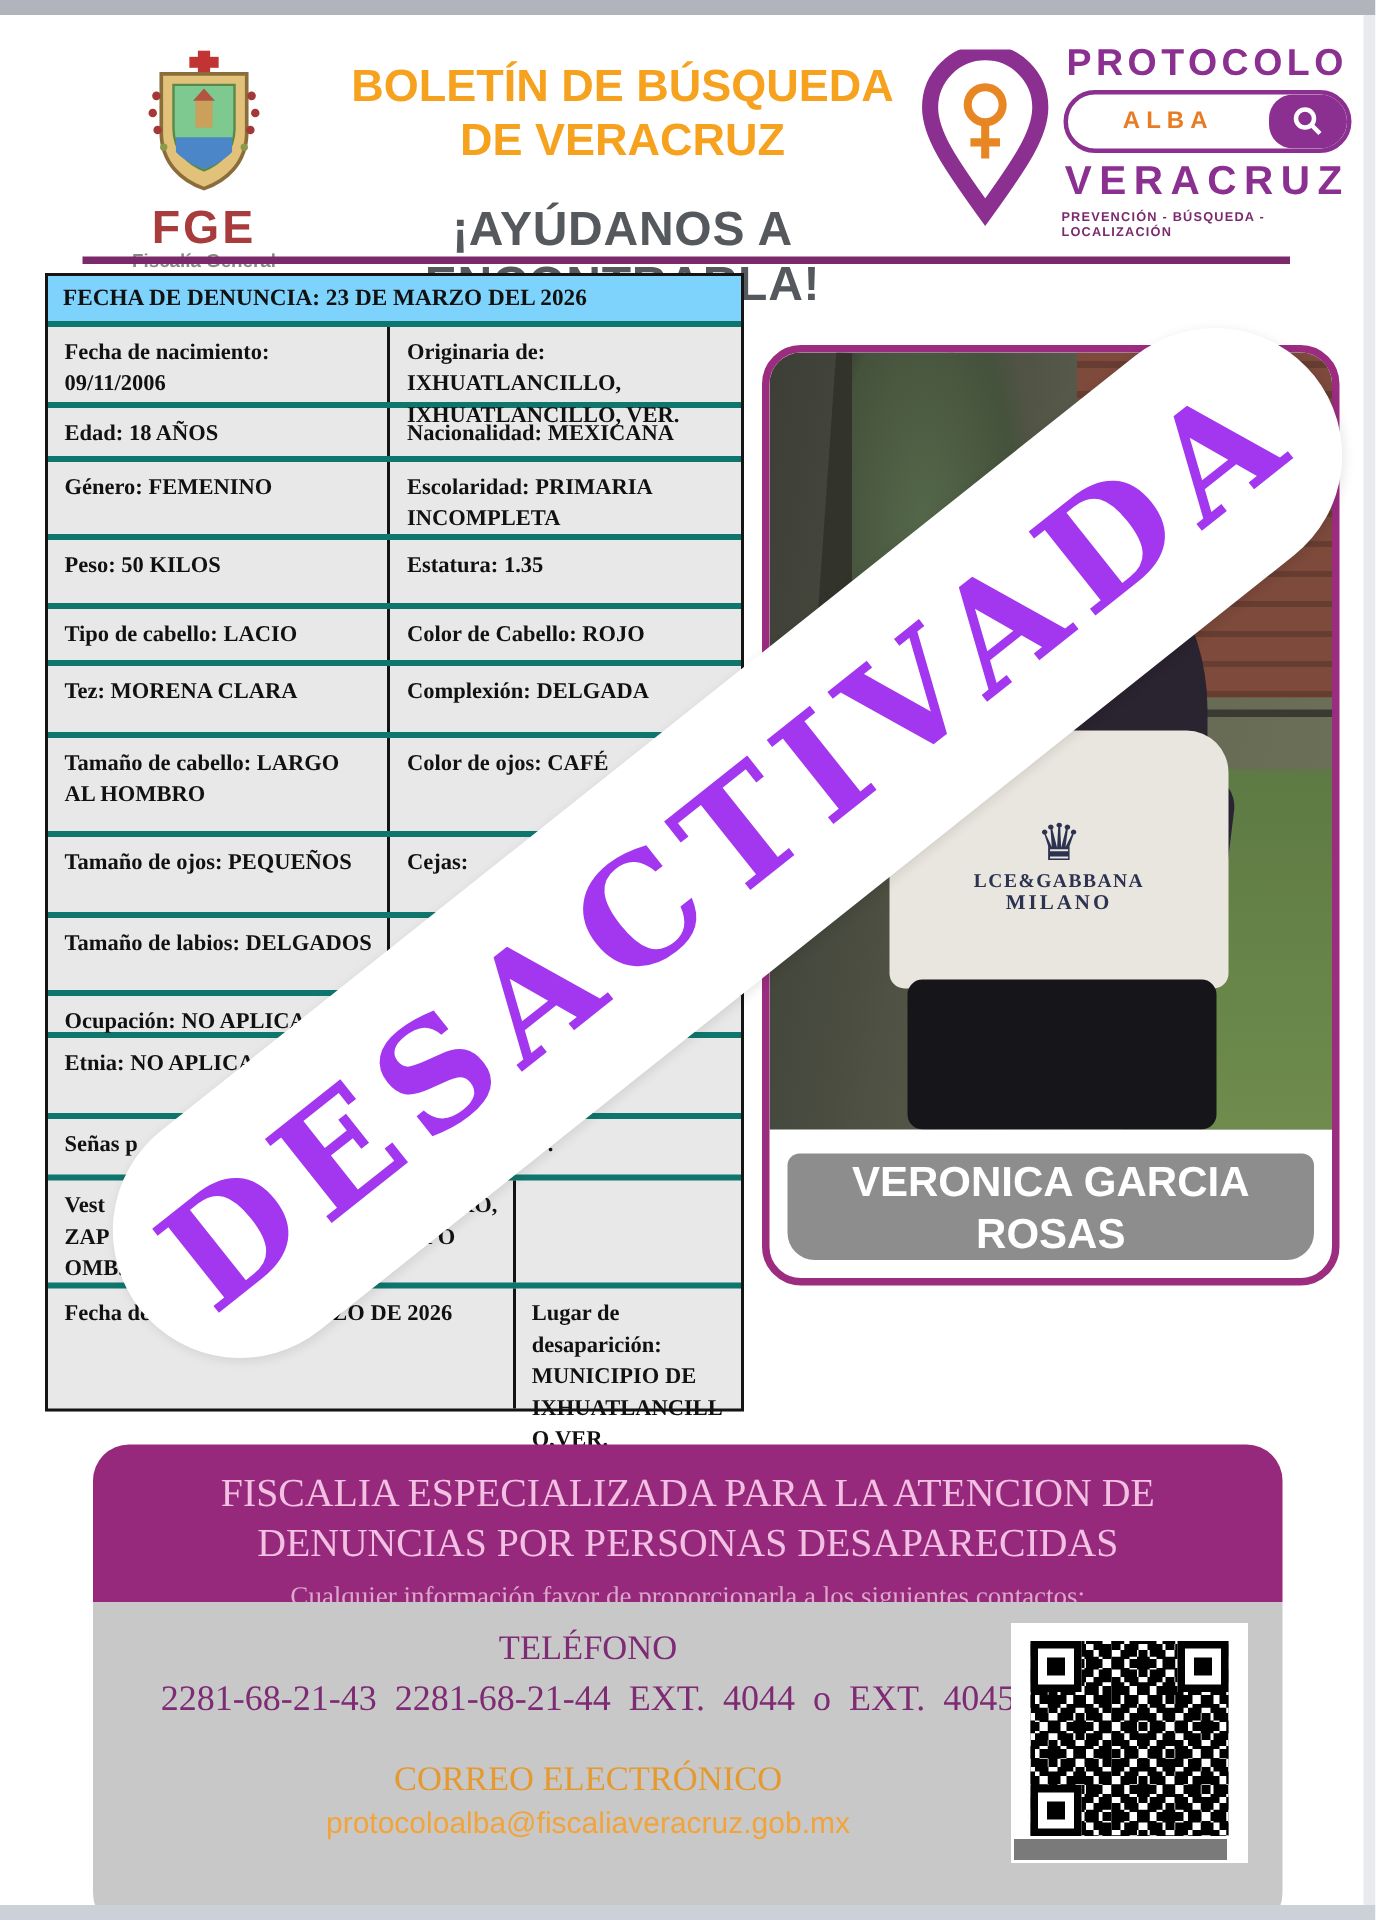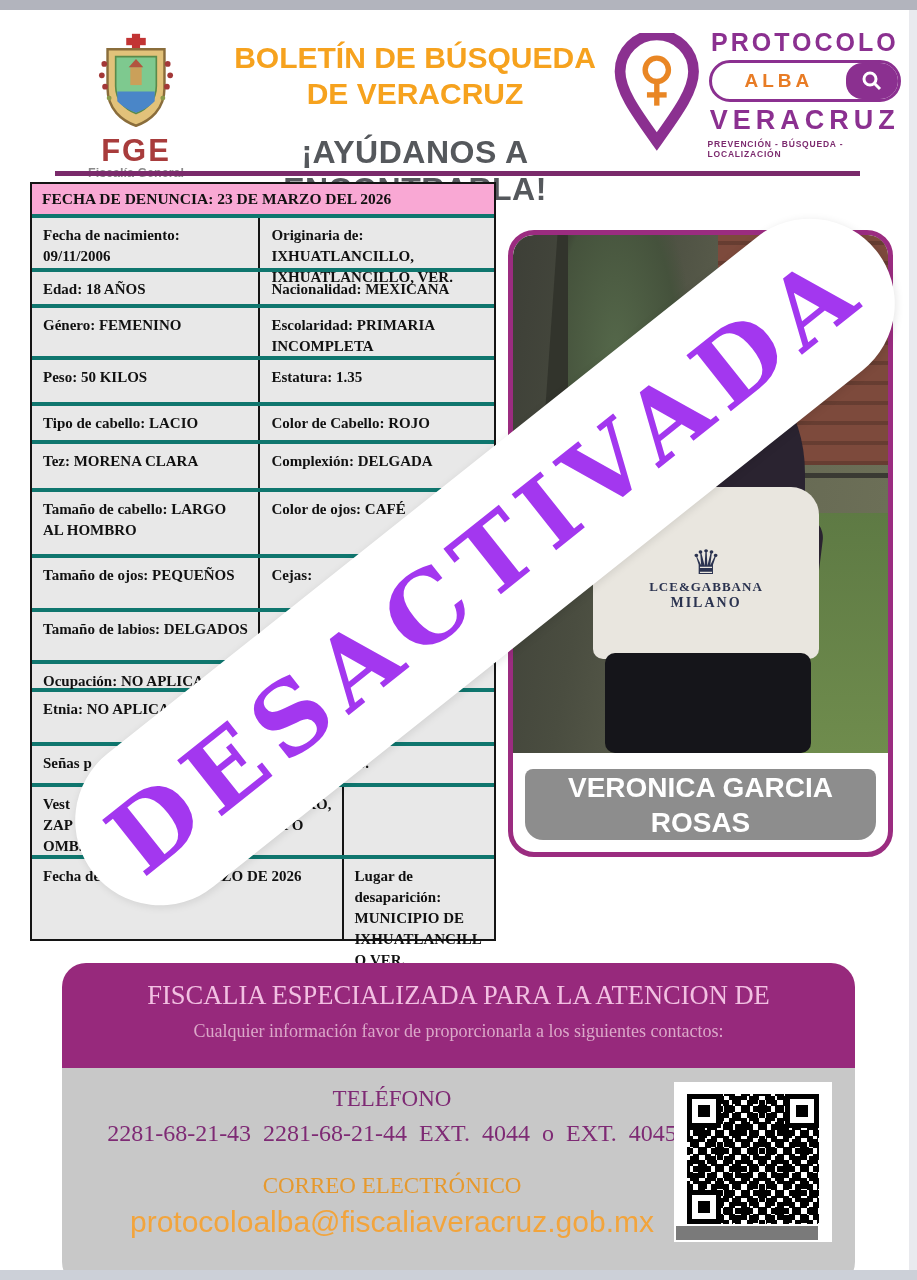--- a/index.html
+++ b/index.html
@@ -16,32 +16,32 @@
   .fge-block{left:58px;top:33px;width:156px;text-align:center;}
   .fge-abbr{font-size:31px;font-weight:bold;color:#a83c3c;letter-spacing:2px;line-height:1;margin-top:2px;}
   .fge-sub{font-size:12.5px;font-weight:bold;color:#8a8a8a;line-height:1.15;}
   .title-block{left:200px;top:40px;width:430px;text-align:center;}
   .title-l1,.title-l2{font-size:30px;font-weight:bold;color:#f6a21e;line-height:1.2;}
   .subtitle{font-size:32px;font-weight:bold;color:#55585c;margin-top:22px;letter-spacing:0.5px;}
   .alba-block{left:612px;top:28px;width:290px;display:flex;align-items:center;gap:6px;}
   .alba-texts{display:flex;flex-direction:column;align-items:center;}
   .alba-protocolo{font-size:25px;color:#8b3090;letter-spacing:3px;font-weight:600;}
   .alba-pill{display:flex;align-items:stretch;border:3px solid #8b3090;border-radius:21px;overflow:hidden;margin-top:3px;height:36px;width:186px;}
-  .alba-word{flex:1;display:flex;align-items:center;justify-content:center;color:#e87c25;font-weight:bold;font-size:19px;letter-spacing:4px;}
+  .alba-word{flex:1;display:flex;align-items:center;justify-content:center;color:#e87c25;font-weight:bold;font-size:16px;letter-spacing:4px;}
   .alba-cap{width:52px;background:#8b3090;border-radius:16px;display:flex;align-items:center;justify-content:center;}
   .alba-veracruz{font-size:27px;color:#8b3090;letter-spacing:5px;font-weight:600;margin-top:3px;}
   .alba-tagline{font-size:8.5px;font-weight:bold;color:#7c2a6e;letter-spacing:0.8px;margin-top:3px;}
   .divider{left:55px;top:171px;width:805px;height:5px;background:#7a2a6b;}
 
   
   .dtable{left:30px;top:182px;width:462px;border:2px solid #141414;background:#e8e8e8;
           font-family:"Liberation Serif",serif;font-weight:bold;font-size:15px;color:#111;}
   .trow{display:flex;border-top:4px solid #0f766e;box-sizing:border-box;}
   .trow:first-child{border-top:none;}
-  .thead{background:#f9a8d4;align-items:center;padding:4px 10px;font-size:15.5px;}
+  .thead{background:#7dd3fc;align-items:center;padding:4px 10px;font-size:15.5px;}
   .cell{box-sizing:border-box;padding:7px 10px 4px 11px;line-height:1.4;}
   .cl{width:49%;}
   .cr{width:51%;border-left:2px solid #141414;}
   .cl2{width:67%;}
   .cr2{width:33%;border-left:2px solid #141414;}
   .frag-line{display:flex;}
   .frag-gap{flex:1;}
 
   
   .photo-card{left:508px;top:230px;width:385px;height:627px;border:5px solid #9b2c80;border-radius:26px;
@@ -77,21 +77,21 @@
   .banner{left:62px;top:963px;width:793px;height:105px;background:#97297c;border-radius:24px 24px 0 0;
           text-align:center;color:#f2c0e2;font-family:"Liberation Serif",serif;}
   .banner-l1,.banner-l2{font-size:26.5px;line-height:1.25;}
   .banner-l1{margin-top:16px;}
   .banner-note{font-size:18px;color:#dba8c9;margin-top:9px;}
   .contact{left:62px;top:1068px;width:793px;height:220px;background:#c8c8c8;border-radius:0 0 26px 26px;}
   .contact-texts{position:absolute;left:30px;top:18px;width:600px;text-align:center;font-family:"Liberation Serif",serif;}
   .phone-title{font-size:23px;color:#7e2a74;}
   .phone-line{font-size:24px;color:#7e2a74;margin-top:8px;word-spacing:6px;}
   .email-title{font-size:23px;color:#e6992e;margin-top:26px;}
-  .email{font-size:30px;color:#f2a43c;margin-top:6px;font-family:"Liberation Sans",sans-serif;}
+  .email{font-size:20px;color:#f2a43c;margin-top:6px;font-family:"Liberation Sans",sans-serif;}
   .qr-card{position:absolute;right:23px;top:14px;width:158px;height:160px;background:#ffffff;}
   .qr-pattern{position:absolute;left:13px;top:12px;width:132px;height:130px;
       background:
         repeating-conic-gradient(#000 0 25%,transparent 0 50%) 3px 2px/17px 17px,
         repeating-conic-gradient(#000 0 25%,#fff 0 50%) 0 0/12px 12px;}
   .qr-finder{position:absolute;width:34px;height:34px;border:5px solid #000;background:#fff;box-sizing:border-box;}
   .qr-finder::after{content:"";position:absolute;left:6px;top:6px;width:12px;height:12px;background:#000;}
   .qr-f1{left:13px;top:12px;} .qr-f2{right:13px;top:12px;} .qr-f3{left:13px;bottom:18px;}
   .qr-bar{position:absolute;left:2px;bottom:2px;width:142px;height:14px;background:#7a7a7a;}
 </style>
@@ -257,20 +257,21 @@
   </div>
   <div class="name-plate">VERONICA GARCIA ROSAS</div>
 </div>
 
 <div class="abs watermark">
   <span>DESACTIVADA</span>
 </div>
 
 <div class="abs banner">
   <div class="banner-l1">FISCALIA ESPECIALIZADA PARA LA ATENCION DE</div>
+  <div class="banner-l2">DENUNCIAS POR PERSONAS DESAPARECIDAS</div>
   <div class="banner-note">Cualquier información favor de proporcionarla a los siguientes contactos:</div>
 </div>
 
 <div class="abs contact">
   <div class="contact-texts">
     <div class="phone-title">TELÉFONO</div>
     <div class="phone-line">2281-68-21-43  2281-68-21-44  EXT. 4044 o EXT. 4045</div>
     <div class="email-title">CORREO ELECTRÓNICO</div>
     <div class="email">protocoloalba@fiscaliaveracruz.gob.mx</div>
   </div>

